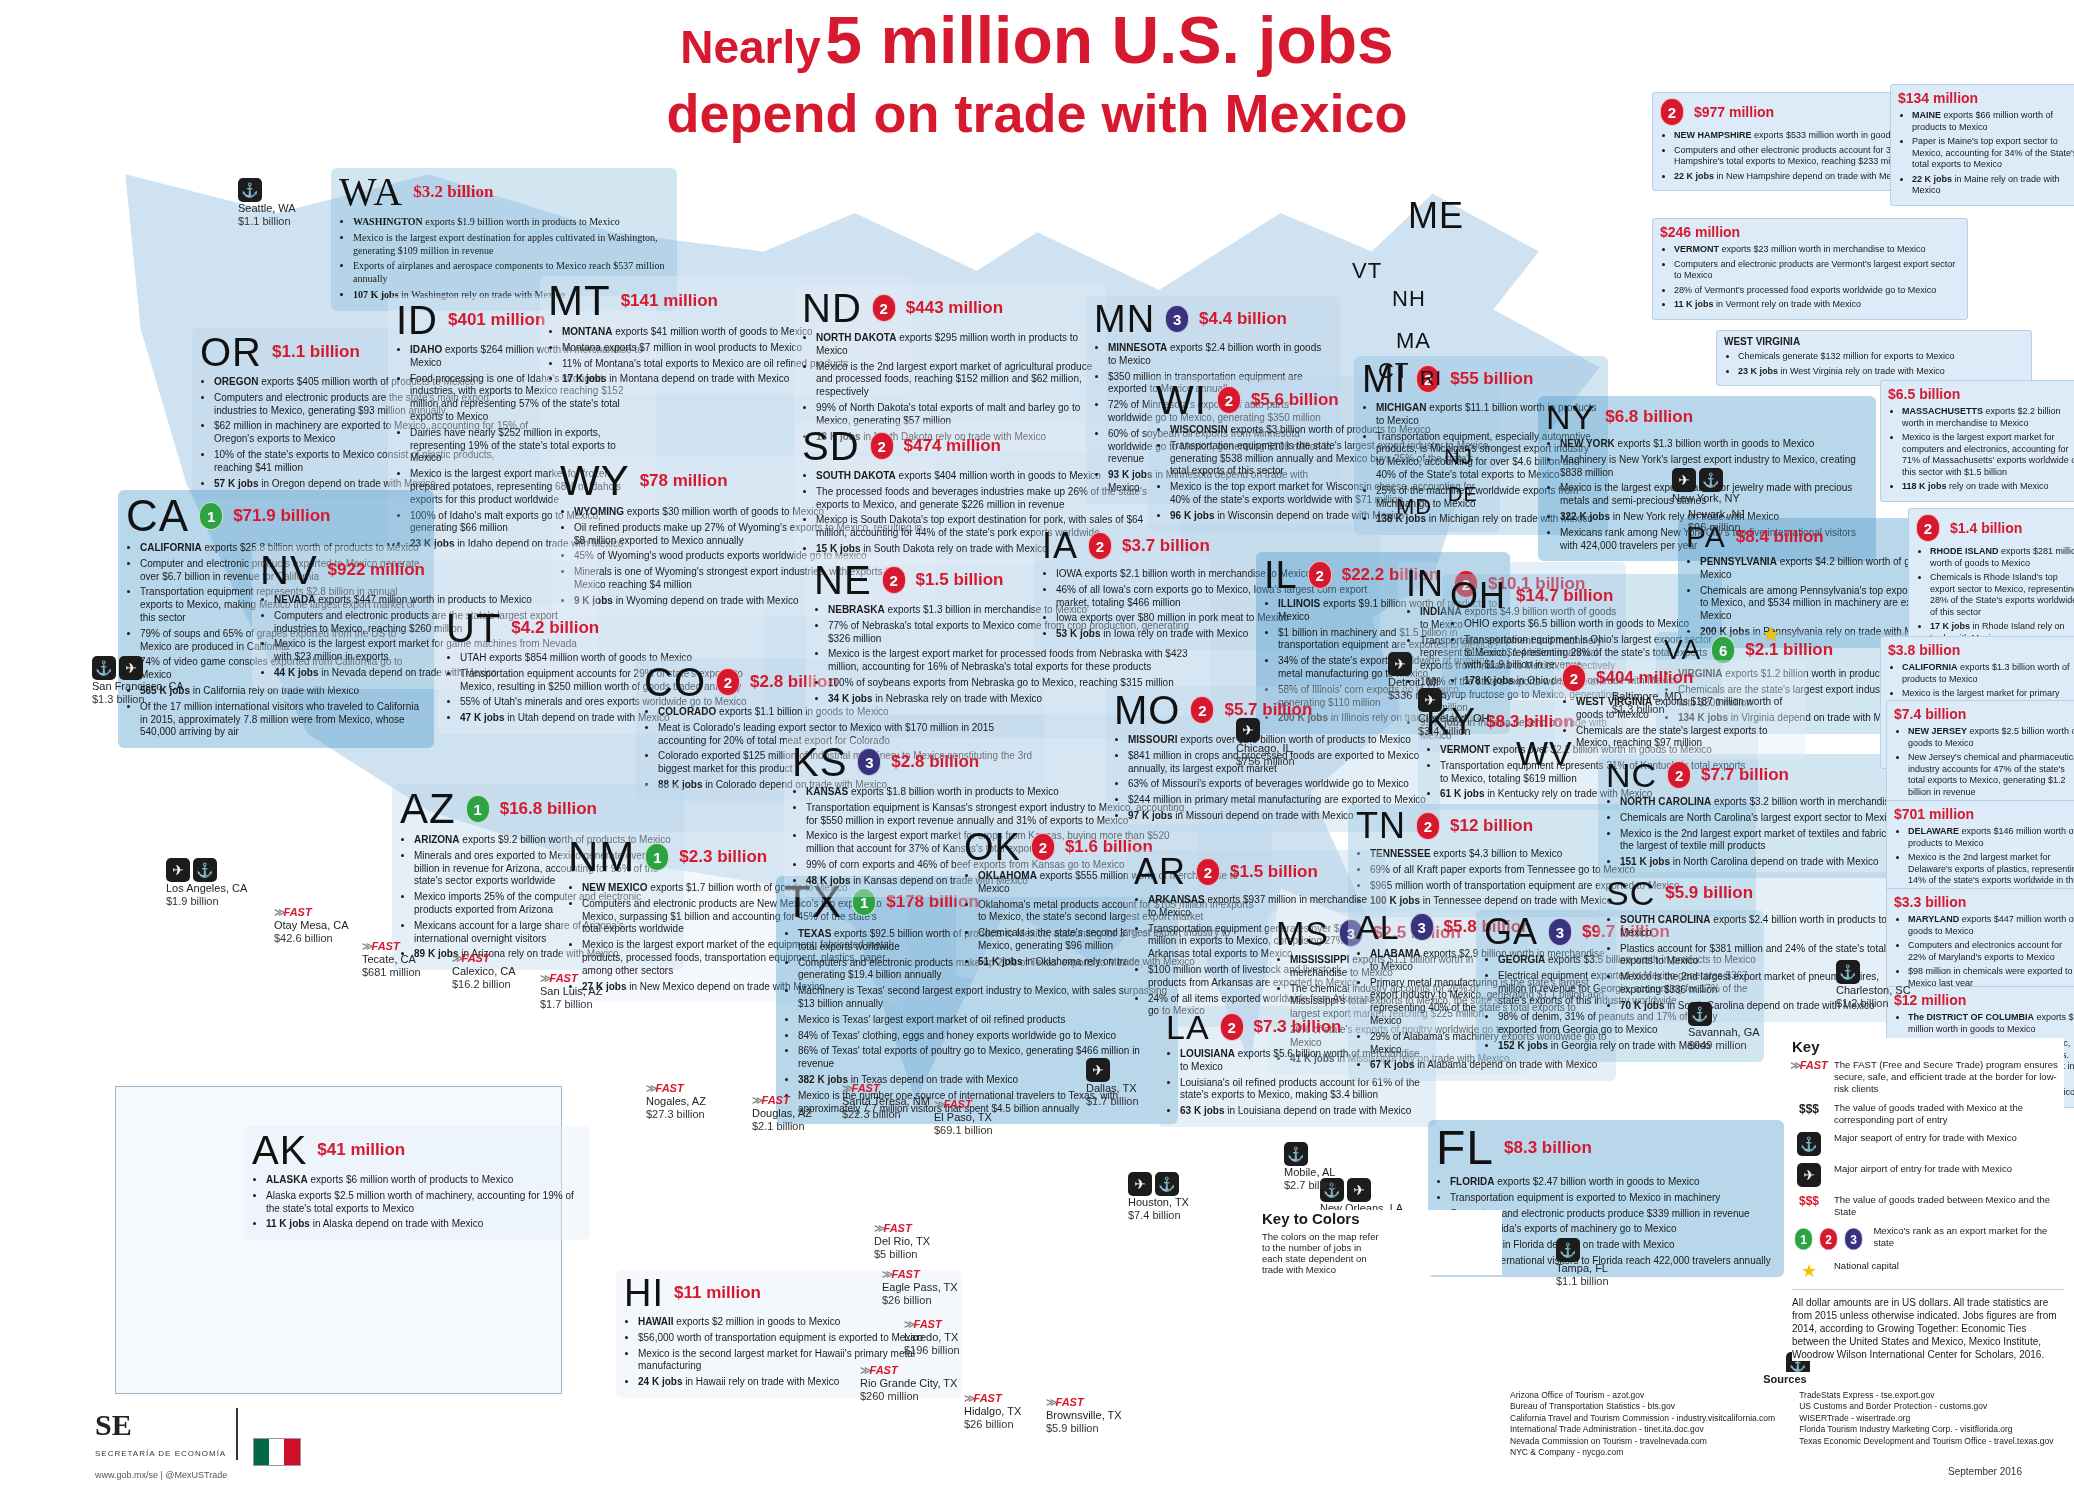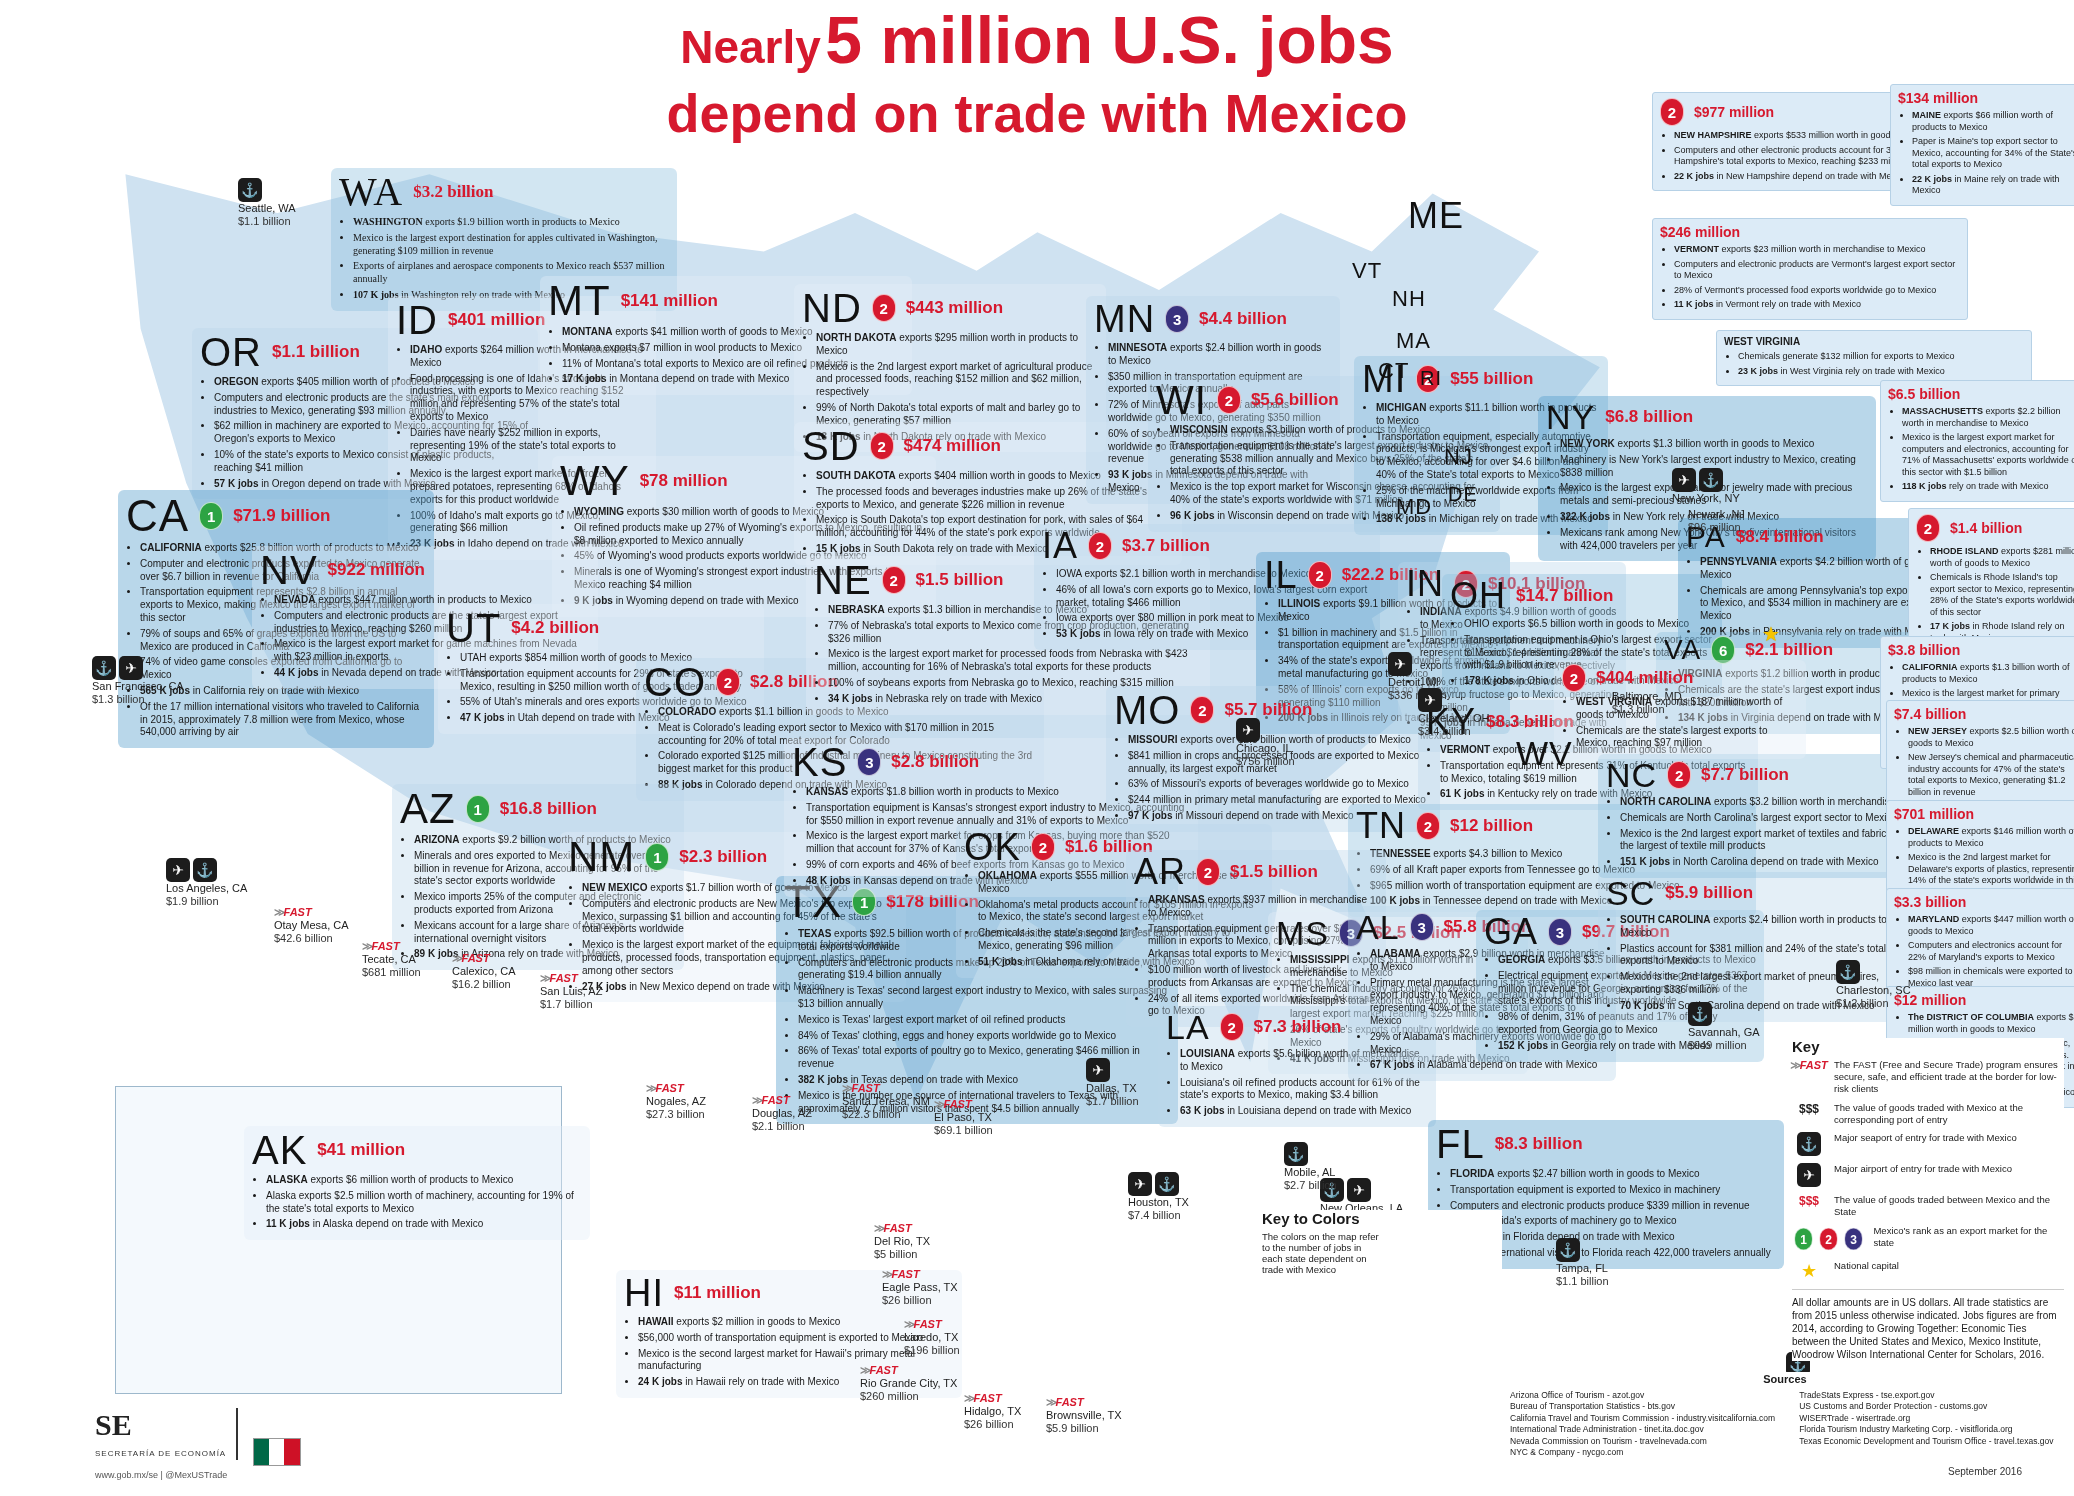--- a/index.html
+++ b/index.html
@@ -512,21 +512,21 @@
         </div>
         <ul class="s-bullets">
           <li><b>NORTH CAROLINA</b> exports $3.2 billion worth in merchandise to Mexico</li>
           <li>Chemicals are North Carolina's largest export sector to Mexico with $784 million</li>
           <li>Mexico is the 2nd largest export market of textiles and fabrics with $296 million, and the largest of textile mill products</li>
           <li><b>151 K jobs</b> in North Carolina depend on trade with Mexico</li>
         </ul>
       </div>
       <div class="state-card" style="left: 1428px; top: 1120px; width: 340px; background: rgba(79, 155, 203, 0.4);">
         <div class="s-head">
-          <span class="s-abbr" style="font-size: 40px;">FL</span>
+          <span class="s-abbr" style="font-size: 48px;">FL</span>
           <span class="s-value">$8.3 billion</span>
         </div>
         <ul class="s-bullets">
           <li><b>FLORIDA</b> exports $2.47 billion worth in goods to Mexico</li>
           <li>Transportation equipment is exported to Mexico in machinery</li>
           <li>Computers and electronic products produce $339 million in revenue</li>
           <li>16% of Florida's exports of machinery go to Mexico</li>
           <li><b>290 K jobs</b> in Florida depend on trade with Mexico</li>
           <li>Mexican international visitors to Florida reach 422,000 travelers annually</li>
         </ul>

